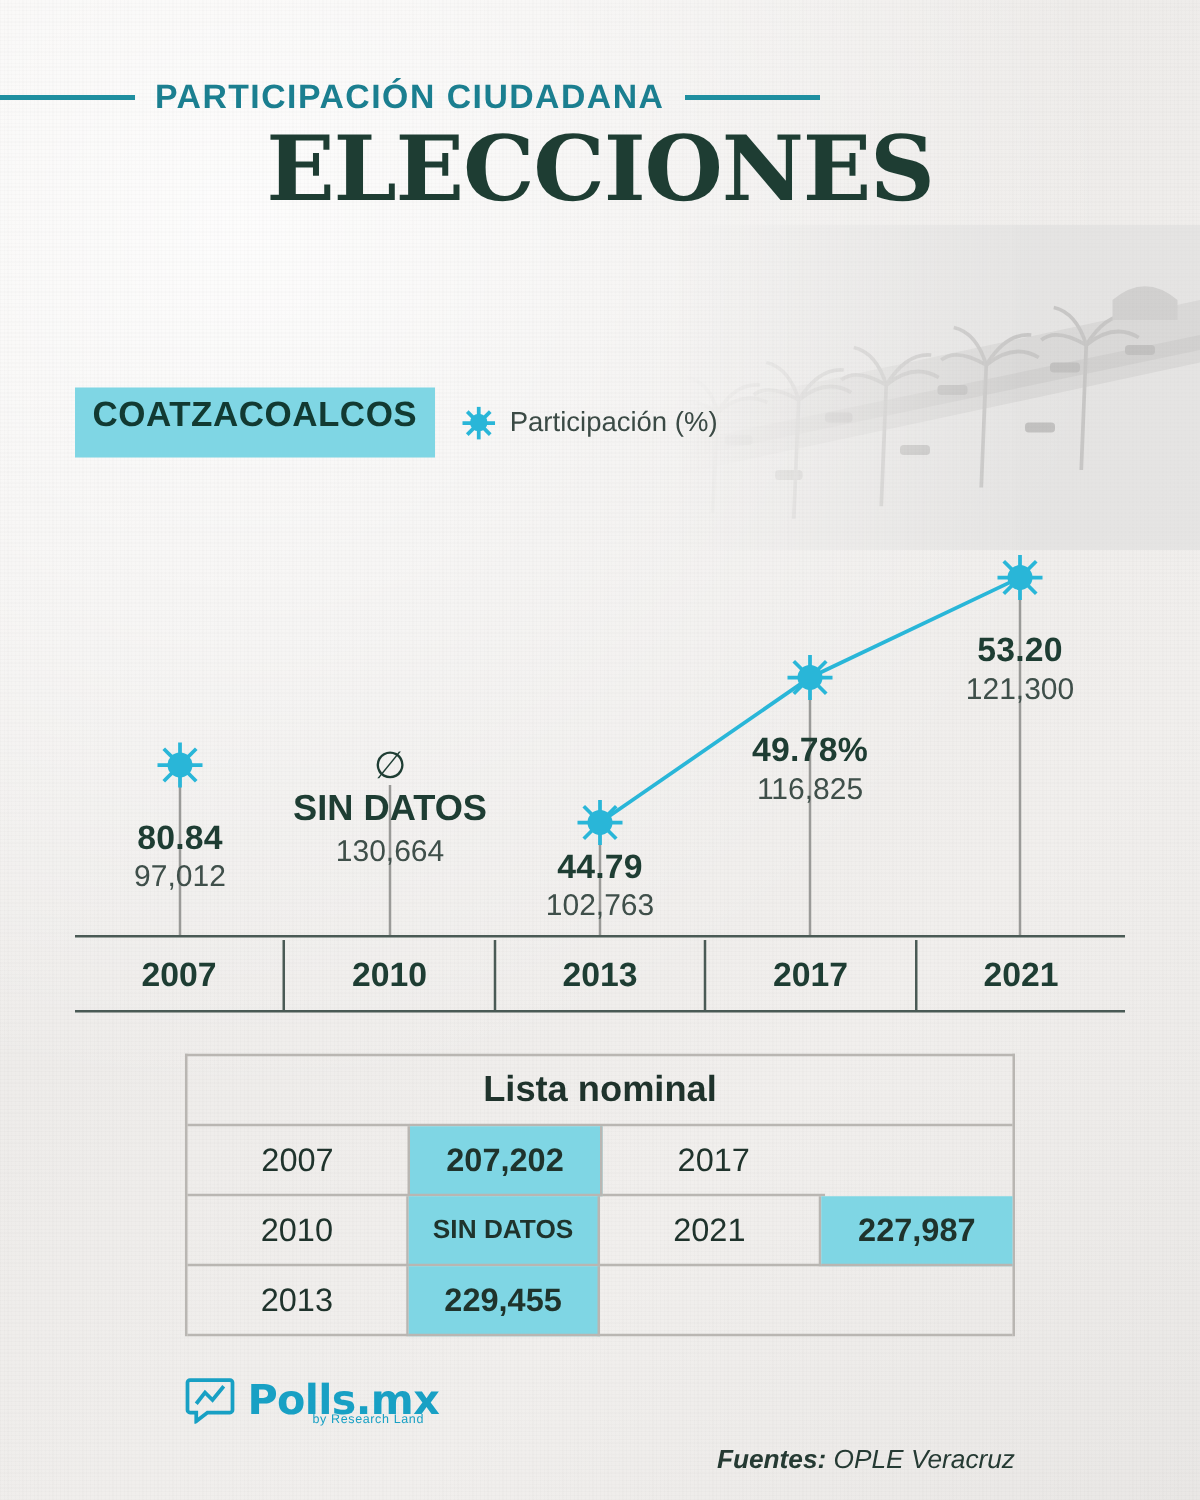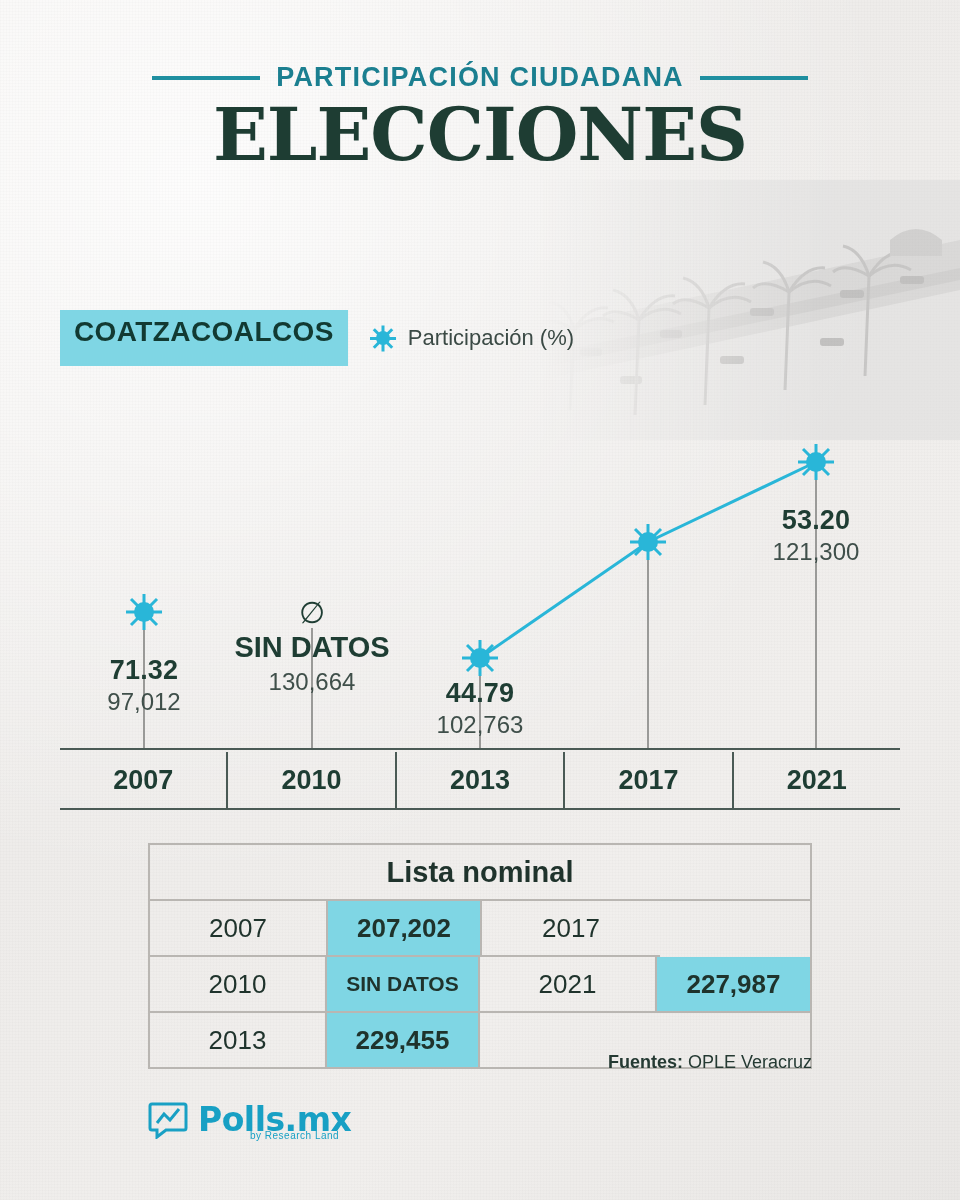--- a/index.html
+++ b/index.html
@@ -36,21 +36,21 @@
     filter: grayscale(1) contrast(0.9);
     -webkit-mask-image: linear-gradient(to left, rgba(0,0,0,1) 35%, rgba(0,0,0,0) 100%),
                         linear-gradient(to bottom, rgba(0,0,0,1) 60%, rgba(0,0,0,0) 100%);
     -webkit-mask-composite: source-in;
     mask-image: linear-gradient(to left, rgba(0,0,0,1) 35%, rgba(0,0,0,0) 100%);
   }
 
   
   .kicker-wrap {
     position: absolute; top: 62px; left: 0; width: 960px;
-    display: flex; align-items: center; justify-content: center; gap: 16px;
+    display: flex; align-items: center; gap: 16px;
   }
   .kicker-rule { height: 4px; width: 108px; background: #1f8fa0; }
   .kicker {
     font-size: 27px; font-weight: bold; letter-spacing: 1.2px;
     color: #1b7f90;
   }
   .title {
     position: absolute; top: 100px; left: 0; width: 960px;
     text-align: center;
     color: #1e3d33;
@@ -169,22 +169,22 @@
   }
   .logo-text {
     font-size: 33px; font-weight: bold; color:#18a0c4; letter-spacing:-0.5px;
     font-family:"DejaVu Sans", sans-serif;
   }
   .logo-sub {
     position:absolute; left:58px; top:30px;
     font-size:10px; color:#18a0c4; letter-spacing:0.5px;padding-left:44px;
   }
   .sources {
-    position:absolute; right: 148px; top:1052px;
-    font-size: 18px; color:#253a33;
+    position:absolute; right: 148px; top:1156px;
+    font-size: 21px; color:#253a33;font-style:italic;
   }
   .sources b { font-weight:bold; }
 </style>
 </head>
 <body>
 
 <div id="page">
 
   <div class="photo">
     <svg viewBox="0 0 420 260" width="420" height="260" preserveAspectRatio="none" aria-hidden="true">
@@ -292,35 +292,39 @@
       </g>
       <g fill="#29b6d8">
         <circle cx="84" cy="212" r="10"></circle>
         <circle cx="420" cy="258" r="10"></circle>
         <circle cx="588" cy="142" r="10"></circle>
         <circle cx="756" cy="62" r="10"></circle>
       </g>
     </svg>
 
     <div class="pt-label" style="left:84px; top:255px;">
-      <span class="pct">71.32</span>
+      <span class="pct">80.84</span>
       <span class="abs">97,012</span>
     </div>
 
     <div class="nodata" style="left:252px; top:198px;">
       <span class="slash">∅</span>
       <span class="txt">SIN DATOS</span>
       <span class="abs">130,664</span>
     </div>
 
     <div class="pt-label" style="left:420px; top:278px;">
       <span class="pct">44.79</span>
       <span class="abs">102,763</span>
     </div>
 
+    <div class="pt-label" style="left:588px; top:185px;">
+      <span class="pct">49.78%</span>
+      <span class="abs">116,825</span>
+    </div>
 
     <div class="pt-label" style="left:756px; top:105px;">
       <span class="pct">53.20</span>
       <span class="abs">121,300</span>
     </div>
 
     <div class="axis-line"></div>
     <div class="axis-line2"></div>
 
     <div class="xticks">

